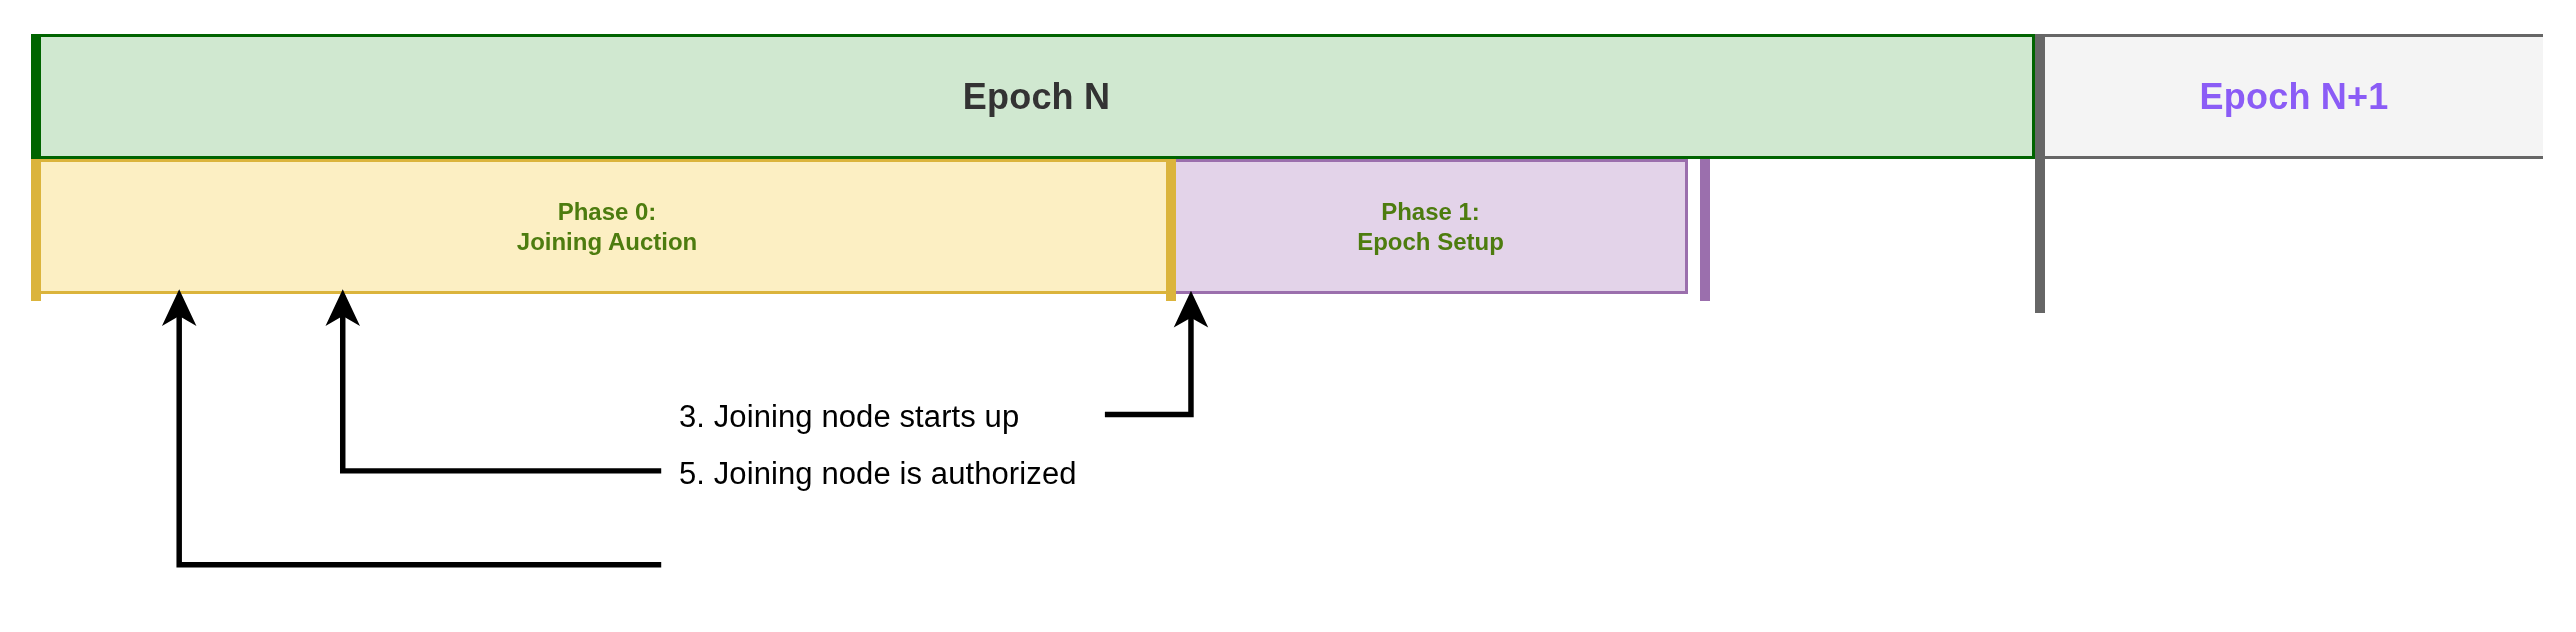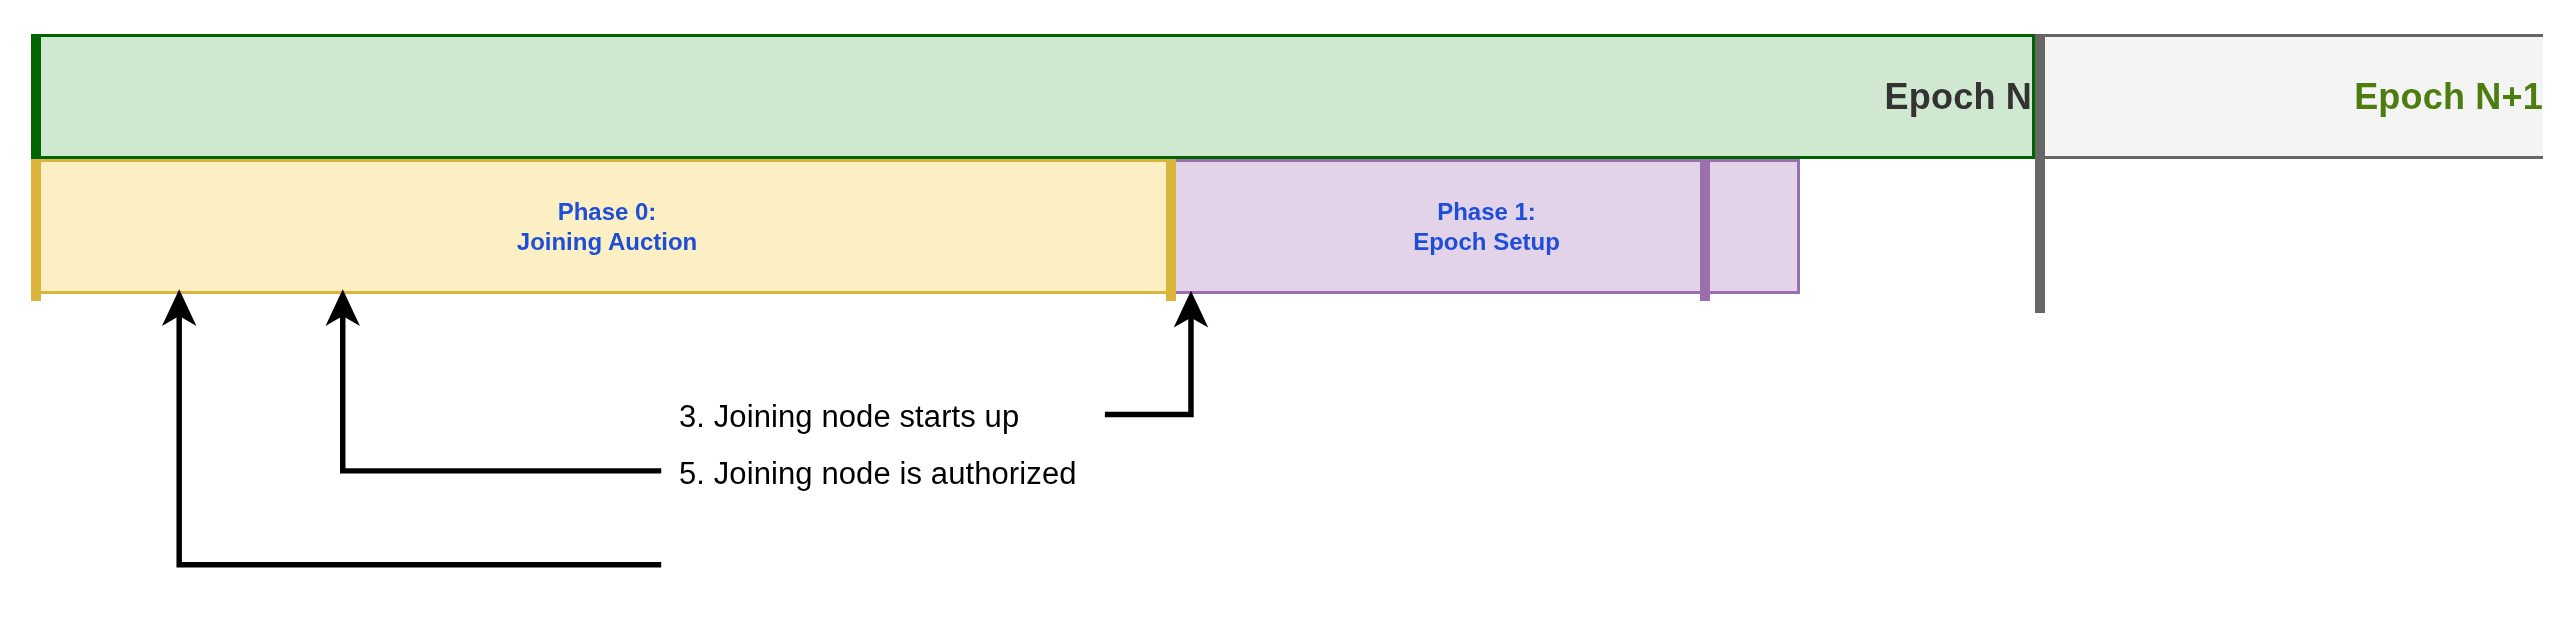--- a/index.html
+++ b/index.html
@@ -2,46 +2,46 @@
 <html style="font-size:12.5px"><head>
 <meta charset="utf-8">
 <style>
   html,body{margin:0;padding:0;background:#ffffff;}
   body{width:2576px;height:632px;position:relative;overflow:hidden;
        font-family:"Liberation Sans","DejaVu Sans",sans-serif;color:#1a1a1a;}
   #stage{position:absolute;left:0;top:0;width:2576px;height:632px;}
 
   
   .box{position:absolute;box-sizing:border-box;display:flex;align-items:center;
-       justify-content:flex-end;text-align:center;}
+       justify-content:center;text-align:center;}
 
   .epoch-n{left:41px;top:34px;width:1994px;height:125px;
            background:#d0e8d0;border:3.1px solid #006400;border-left:none;}
   .epoch-n .lbl{font-size:36px;font-weight:bold;color:#333333;letter-spacing:0.2px;}
 
   .epoch-n1{left:2045px;top:34px;width:498px;height:125px;
             background:#f4f4f4;border-top:3.9px solid #666666;border-bottom:3.9px solid #666666;}
-  .epoch-n1 .lbl{font-size:36px;font-weight:bold;color:#4d7c0f;letter-spacing:0.2px;}
+  .epoch-n1 .lbl{font-size:36px;font-weight:bold;color:#8b5cf6;letter-spacing:0.2px;}
 
   
   .accent-green{position:absolute;left:31px;top:34px;width:10.2px;height:127px;background:#006400;}
   .accent-yellow{position:absolute;left:31px;top:159px;width:10.2px;height:142px;background:#dbb43c;}
 
   
   .sep-grey{position:absolute;left:2035px;top:34px;width:10.2px;height:279px;background:#666666;}
 
   
   .phase{position:absolute;box-sizing:border-box;display:flex;flex-direction:column;
          align-items:center;justify-content:center;}
-  .phase .t1,.phase .t2{font-size:24px;font-weight:bold;color:#1d4ed8;line-height:1.25;
+  .phase .t1,.phase .t2{font-size:24px;font-weight:bold;color:#4d7c0f;line-height:1.25;
                         white-space:nowrap;}
 
   .phase0{left:41px;top:159px;width:1135px;height:135px;background:#fcefc3;
           border:3.9px solid #dbb43c;border-left:none;}
-  .phase1{left:1176px;top:159px;width:624px;height:135px;background:#e3d3e9;
+  .phase1{left:1176px;top:159px;width:512px;height:135px;background:#e3d3e9;
           border:3.9px solid #9b6fad;border-left:none;justify-content:center;}
   .phase2{left:1710px;top:159px;width:323px;height:135px;background:#d8e5f8;
           border:3.9px solid #5a86bd;border-left:none;}
 
   
   .div-yellow{position:absolute;left:1166px;top:159px;width:10.2px;height:142px;background:#dbb43c;}
   .div-purple{position:absolute;left:1700px;top:159px;width:10.2px;height:142px;background:#9b6fad;}
 
   
   .svg-layer{position:absolute;left:0;top:0;width:2576px;height:632px;overflow:visible;}

